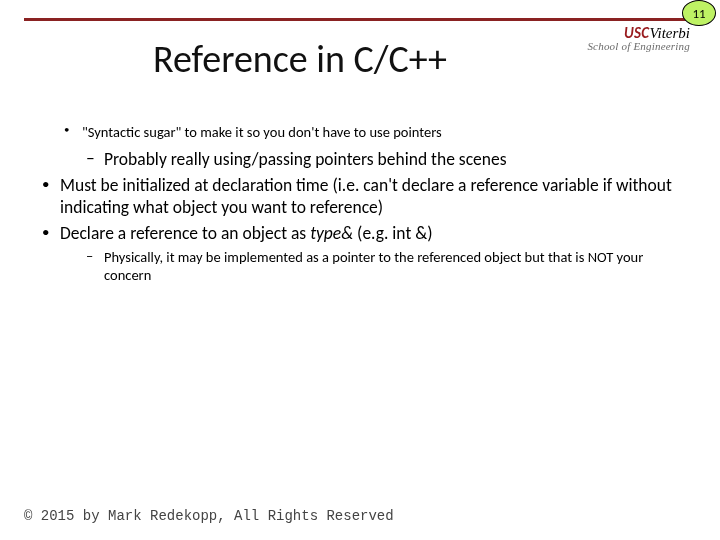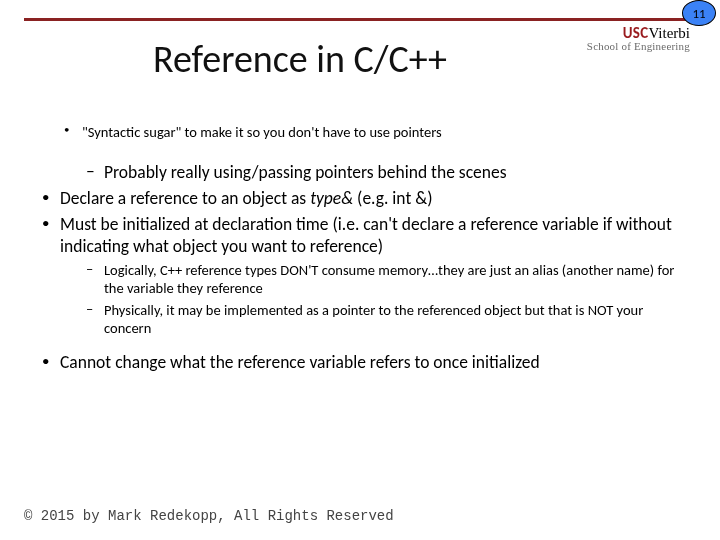--- a/index.html
+++ b/index.html
@@ -17,28 +17,29 @@
     background: #8a2222;
   }
   .page-num {
     position: absolute;
     top: 0; right: 4px;
     width: 34px; height: 26px;
     border: 1.5px solid #000;
     border-radius: 50%;
     font-size: 13px;
     display: flex; align-items: center; justify-content: center;
-    background: #3b82f6;
+    background: #bef264;
     z-index: 2;
   }
   .logo {
     position: absolute;
     top: 26px; right: 30px;
     text-align: right;
     line-height: 1;
+    font-style: italic;
   }
   .logo .line1 { font-size: 15px; }
   .logo .usc { color: #991b1e; font-weight: bold; letter-spacing: 0.3px;}
   .logo .viterbi { color: #000; font-family: Georgia, serif; }
   .logo .line2 { font-size: 11px; color: #6b6b6b; letter-spacing: 0.2px; font-family: Georgia, serif; }
   .title {
     position: absolute;
     top: 36px; left: 50px;
     width: 500px;
     font-size: 38px;
@@ -70,21 +71,21 @@
     position: relative;
     line-height: 1.25;
   }
   .b2::before {
     content: "•";
     position: absolute; left: 26px; top: 0;
     font-size: 11px;
   }
   .b2d {
     font-size: 17.5px;
-    margin: 21px 0 2px 0;
+    margin: 8px 0 2px 0;
     padding-left: 66px;
     position: relative;
     line-height: 1.25;
   }
   .b2d::before {
     content: "–";
     position: absolute; left: 48px; top: -1px;
   }
   .b2ds {
     font-size: 14.5px;
@@ -125,27 +126,25 @@
 
 <div class="title">Reference in C/C++</div>
 
 <div class="content">
 
 
   <div class="b2">"Syntactic sugar" to make it so you don't have to use pointers</div>
 
   <div class="b2d">Probably really using/passing pointers behind the scenes</div>
 
+  <div class="b1">Must be initialized at declaration time (i.e. can't declare a reference variable if without indicating what object you want to reference)</div>
+
   <div class="b1">
     <span>Declare a reference to an object as </span><em class="it">type&amp;</em><span> (e.g. int &amp;)</span>
   </div>
 
-  <div class="b1">Must be initialized at declaration time (i.e. can't declare a reference variable if without indicating what object you want to reference)</div>
-
-  <div class="b2ds">Logically, C++ reference types DON'T consume memory…they are just an alias (another name) for the variable they reference</div>
 
   <div class="b2ds">Physically, it may be implemented as a pointer to the referenced object but that is NOT your concern</div>
 
-  <div class="b1 sp-top2">Cannot change what the reference variable refers to once initialized</div>
 
 </div>
 
 <div class="footer">© 2015 by Mark Redekopp, All Rights Reserved</div>
 
 </body></html>

